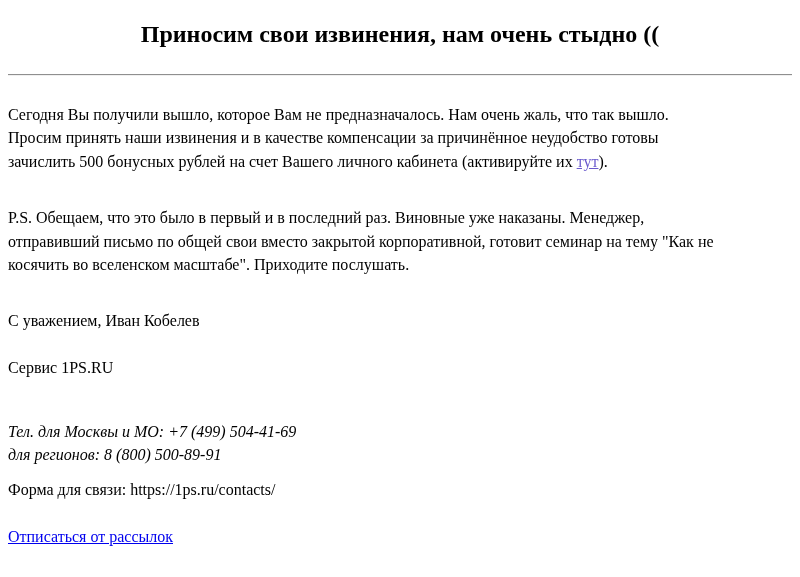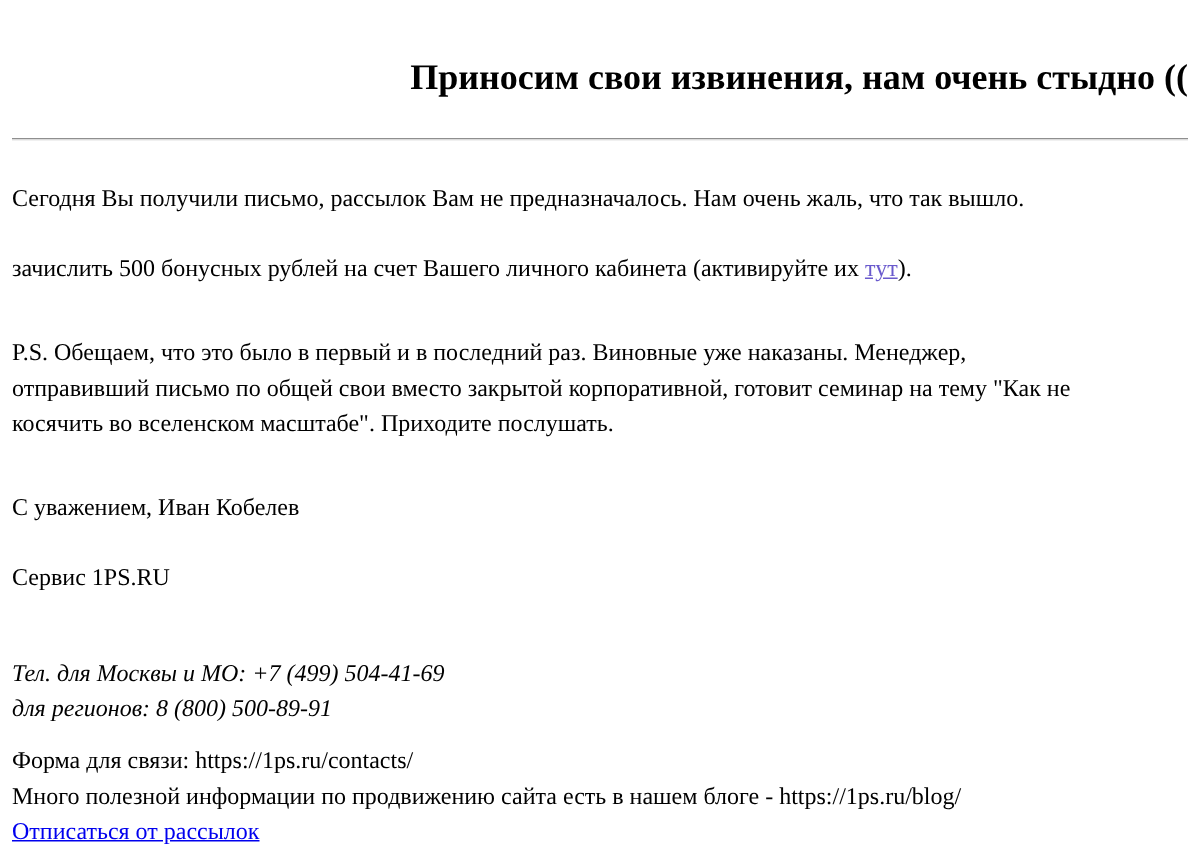--- a/index.html
+++ b/index.html
@@ -11,22 +11,22 @@
     color: #000000;
     font-family: "Liberation Serif", serif;
     font-size: 16px;
     line-height: 23.4px;
   }
   .page-title {
     font-family: "Liberation Serif", serif;
     font-size: 24px;
     line-height: 28px;
     font-weight: bold;
-    text-align: right;
-    margin: 30px 0 26px 0;
+    text-align: center;
+    margin: 12px 0 26px 0;
   }
   hr.divider {
     height: 0;
     border: none;
     border-top: 1px solid #8f8f8f;
     border-bottom: 1px solid #f0f0f0;
     margin: 8px 0;
   }
   p { margin: 0; }
   p.apology    { margin-top: 27px; }
@@ -40,23 +40,23 @@
 </style>
 </head>
 <body>
 
 <div>
 
   <h1 class="page-title">Приносим свои извинения, нам очень стыдно ((</h1>
 
   <hr class="divider">
 
-  <p class="apology"><span>Сегодня Вы получили письмо, рассылок Вам не предназначалось. Нам очень жаль, что так вышло.</span><br><br><span>зачислить 500 бонусных рублей на счет Вашего личного кабинета (активируйте их </span><a class="activate-link">тут</a><span>).</span></p>
+  <p class="apology"><span>Сегодня Вы получили вышло, которое Вам не предназначалось. Нам очень жаль, что так вышло.</span><br><span>Просим принять наши извинения и в качестве компенсации за причинённое неудобство готовы</span><br><span>зачислить 500 бонусных рублей на счет Вашего личного кабинета (активируйте их </span><a class="activate-link">тут</a><span>).</span></p>
 
   <p class="postscript"><span>P.S. Обещаем, что это было в первый и в последний раз. Виновные уже наказаны. Менеджер,</span><br><span>отправивший письмо по общей свои вместо закрытой корпоративной, готовит семинар на тему "Как не</span><br><span>косячить во вселенском масштабе". Приходите послушать.</span></p>
 
   <p class="signature"><span>С уважением, Иван Кобелев</span><br><br><span>Сервис 1PS.RU</span></p>
 
   <p class="contacts"><span>Тел. для Москвы и МО: +7 (499) 504-41-69</span><br><span>для регионов: 8 (800) 500-89-91</span><br></p>
 
-  <p class="footer"><span>Форма для связи: https://1ps.ru/contacts/</span><br><span>Много полезной информации по продвижению сайта есть в нашем блоге - https://1ps.ru/blog/</span><br><a class="unsubscribe-link">Отписаться от рассылок</a></p>
+  <p class="footer"><span>Форма для связи: https://1ps.ru/contacts/</span><br><br><a class="unsubscribe-link">Отписаться от рассылок</a></p>
 
 </div>
 
 </body></html>

